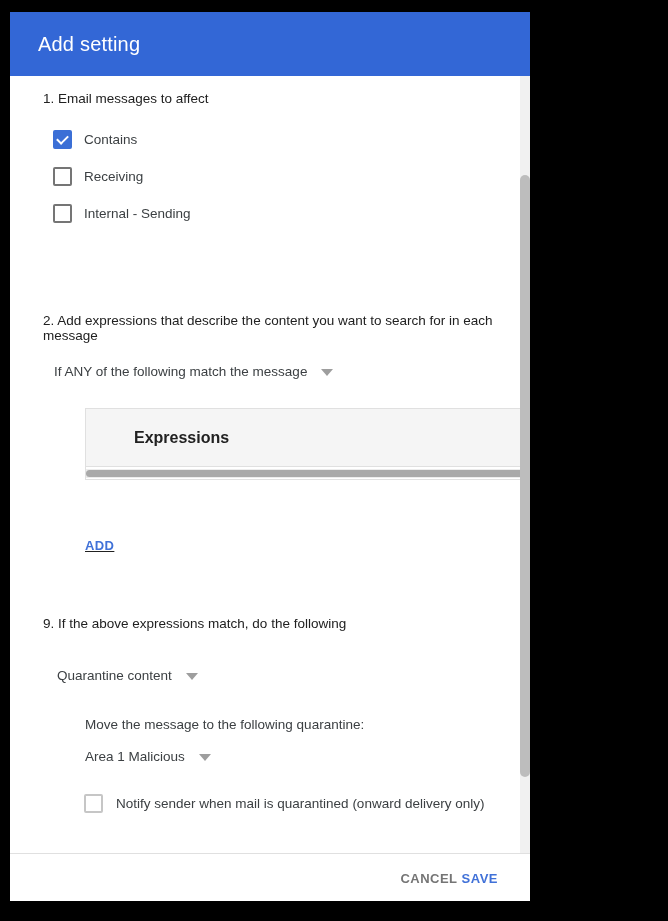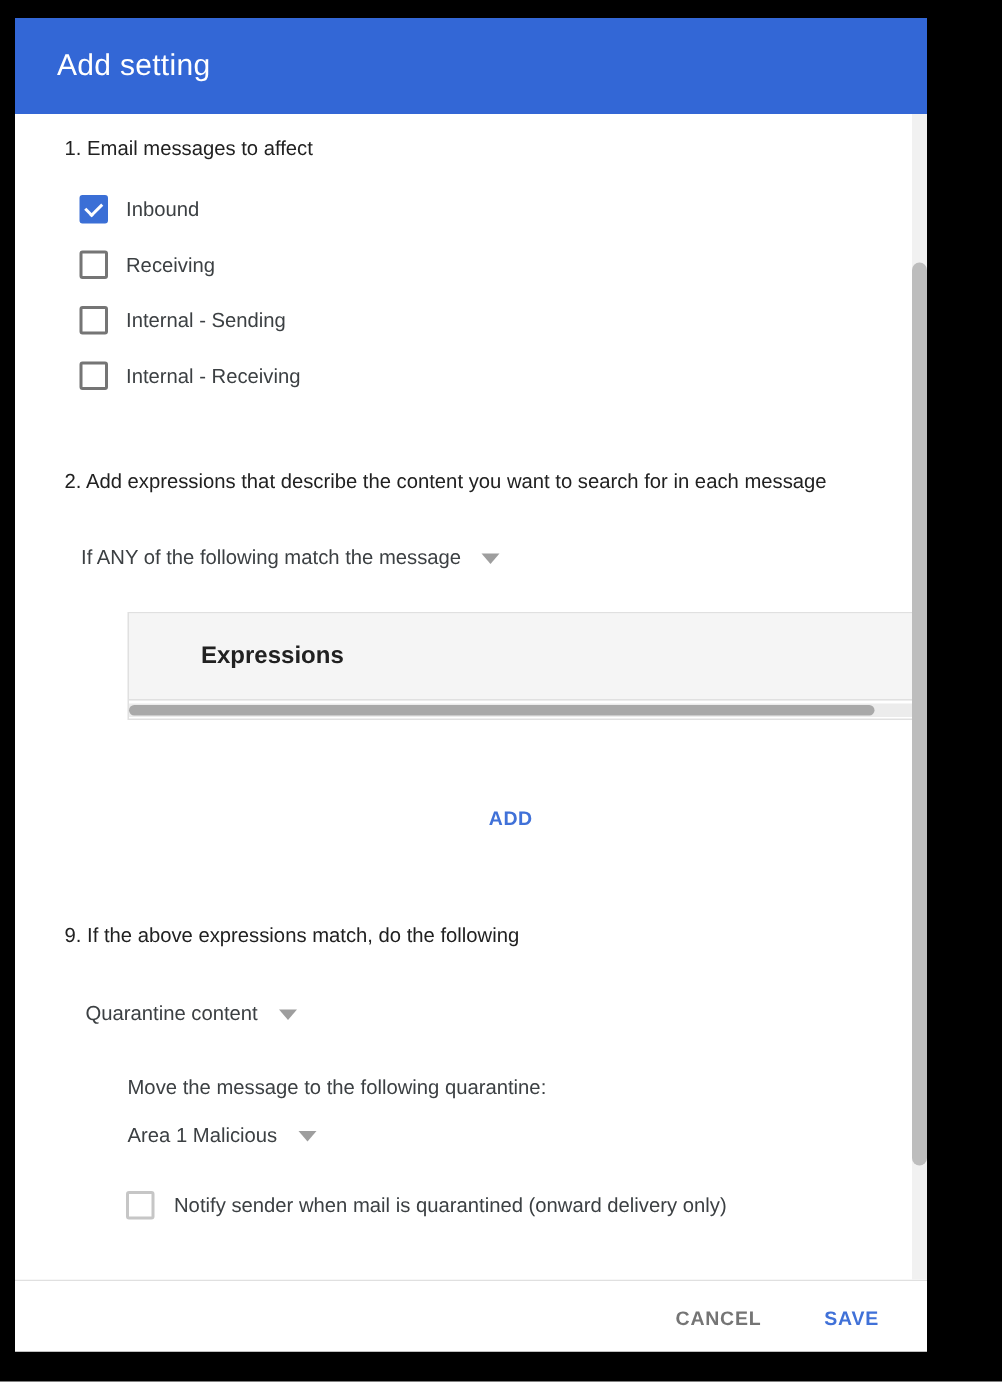--- a/index.html
+++ b/index.html
@@ -5,21 +5,21 @@
   html,body{margin:0;padding:0;}
   body{
     width:668px;height:921px;
     background:#000;
     position:relative;
     font-family:"Liberation Sans","DejaVu Sans",sans-serif;
     -webkit-font-smoothing:antialiased;
   }
   .dialog{
     position:absolute;left:10px;top:12px;
-    width:608px;height:889px;
+    width:520px;height:889px;
     background:#fff;
     display:flex;flex-direction:column;
     overflow:hidden;
   }
   
   .dialog-header{
     height:64px;flex:none;
     background:#3367d6;
     display:flex;align-items:center;
     padding-left:28px;
@@ -66,37 +66,37 @@
   }
   .expr-table-header-label{font-size:16px;font-weight:700;color:#212121;padding-left:24px;}
   .expr-rows{padding:8px 0 2px 24px;}
   .expr-row{font-size:13px;color:#3c4043;line-height:24px;white-space:nowrap;overflow:hidden;}
   .hscrollbar{height:9px;margin:2px 0 1px 0;background:#ececec;position:relative;}
   .hscrollbar-thumb{
     position:absolute;left:0;top:1px;height:7px;width:497px;
     background:#a9a9a9;border-radius:4px;
   }
   
-  .add-row{width:541px;text-align:center;padding-right:30px;box-sizing:border-box;}
+  .add-row{width:541px;text-align:left;padding-right:30px;box-sizing:border-box;text-decoration:underline;}
   .text-link{
     color:#4071d8;font-size:13px;font-weight:700;letter-spacing:.4px;cursor:pointer;
   }
   
   .vscrollbar{
     position:absolute;right:0;top:0;width:10px;height:777px;background:#f1f1f1;
   }
   .vscrollbar-thumb{
     position:absolute;top:99px;left:0;width:10px;height:602px;
     background:#bdbdbd;border-radius:5px;
   }
   
   .dialog-footer{
     height:48px;flex:none;border-top:1px solid #e0e0e0;
     display:flex;align-items:center;justify-content:flex-end;
-    padding-right:30px;gap:38px;background:#fff;
+    padding-right:30px;background:#fff;
   }
   .btn{
     background:none;border:none;font-family:inherit;
     font-size:13px;font-weight:700;letter-spacing:.5px;cursor:pointer;padding:4px 2px;
   }
   .btn-cancel{color:#757575;}
   .btn-save{color:#4071d8;}
 </style>
 </head>
 <body>
@@ -107,33 +107,29 @@
     <span class="dialog-title">Add setting</span>
   </div>
 
   <div class="dialog-body">
 
     <div class="abs section-label" style="left:33px;top:15px;">1. Email messages to affect</div>
 
     <div class="abs" style="left:43px;top:54px;">
       <div class="cb-row">
         <span class="checkbox checked"></span>
-        <span class="cb-label">Inbound</span>
+        <span class="cb-label">Contains</span>
       </div>
       <div class="cb-row">
         <span class="checkbox"></span>
         <span class="cb-label">Receiving</span>
       </div>
       <div class="cb-row">
         <span class="checkbox"></span>
         <span class="cb-label">Internal - Sending</span>
-      </div>
-      <div class="cb-row">
-        <span class="checkbox"></span>
-        <span class="cb-label">Internal - Receiving</span>
       </div>
     </div>
 
     <div class="abs section-label" style="left:33px;top:237px;">2. Add expressions that describe the content you want to search for in each message</div>
 
     <div class="abs dropdown" style="left:44px;top:288px;">
       <span class="dropdown-label">If ANY of the following match the message</span>
       <span class="arrow-down"></span>
     </div>
 

